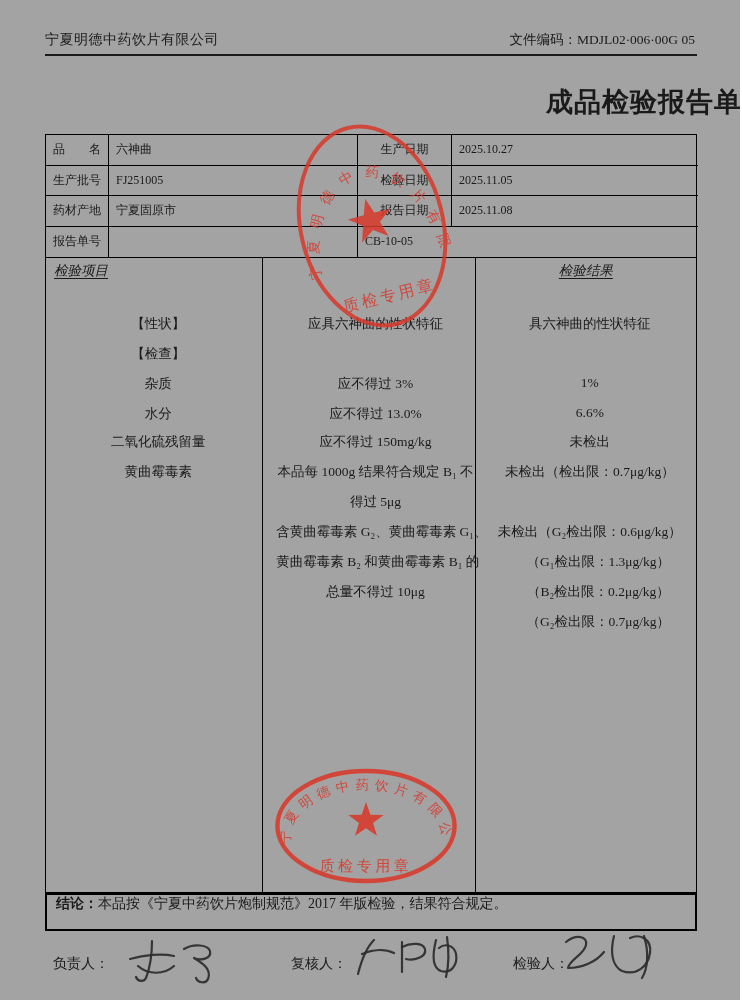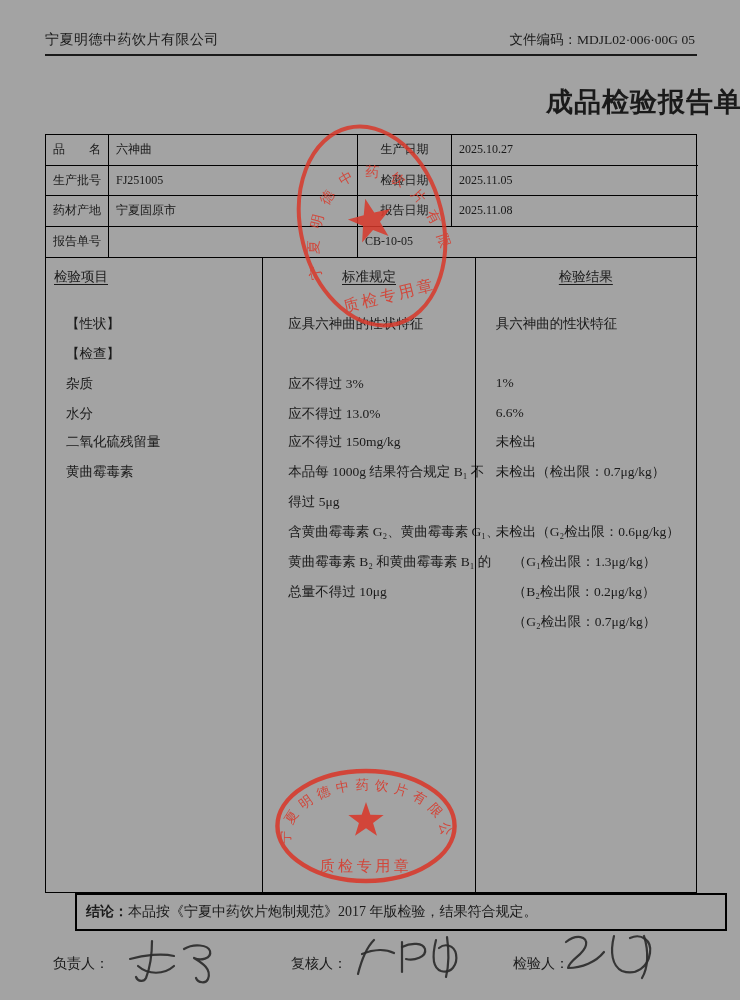--- a/index.html
+++ b/index.html
@@ -20,33 +20,33 @@
   .icell.last-c{border-right:none;}
   .icell.last-r{border-bottom:none;}
   .icell.center{justify-content:center;padding-left:0;}
   .icell.merged{grid-column:3/5;border-right:none;}
   
   .mtable{left:45px;top:257px;width:652px;height:636px;border:1px solid #000;display:flex;box-sizing:border-box;}
   .mcol{position:relative;height:100%;box-sizing:border-box;font-size:13.5px;}
   .mcol.c1{width:217px;}
   .mcol.c2{width:213px;border-left:1px solid #000;}
   .mcol.c3{width:222px;border-left:1px solid #000;}
-  .mhead{position:absolute;top:10px;text-decoration:underline;text-underline-offset:3px;white-space:nowrap;}
+  .mhead{position:absolute;top:4px;text-decoration:underline;text-underline-offset:3px;white-space:nowrap;font-style:italic;}
   .mhead.left{left:8px;}
   .mhead.ctr{left:0;width:100%;text-align:center;}
-  .tl{position:absolute;left:12px;width:100%;padding-left:8px;box-sizing:border-box;white-space:nowrap;}
+  .tl{position:absolute;left:0;width:100%;padding-left:8px;box-sizing:border-box;white-space:nowrap;text-align:center;}
   .c2 .tl{padding-left:13px;}
   .c3 .tl.indent{padding-left:25px;}
   
   .stamp-bottom{left:268px;top:764px;opacity:.88;}
   .stamp-top{left:294px;top:117px;opacity:.85;transform:rotate(-14deg);transform-origin:center;}
   .stamp svg{display:block;}
   
   .conclusion{left:45px;top:893px;width:652px;height:38px;border:2px solid #000;box-sizing:border-box;
-              display:flex;align-items:center;padding-left:9px;font-size:14px;white-space:nowrap;margin-left:30px;}
+              display:flex;padding-left:9px;font-size:14px;white-space:nowrap;}
   .conclusion .lbl{font-weight:bold;}
   
   .sig-label{font-size:14px;top:955px;}
   .sig-label.l1{left:53px;} .sig-label.l2{left:291px;} .sig-label.l3{left:513px;}
   .sigart{position:absolute;}
   .sig1{left:118px;top:933px;} .sig2{left:348px;top:930px;} .sig3{left:556px;top:926px;}
   .sigart path{stroke:#2b2b2b;stroke-width:2.2;fill:none;stroke-linecap:round;stroke-linejoin:round;opacity:.92;}
   .stamp-red{fill:#d9392b;}
   .stamp-stroke{stroke:#d9392b;}
 </style>
@@ -86,21 +86,20 @@
     <div class="mcol c1">
       <div class="mhead left">检验项目</div>
       <div class="tl" style="top:57px">【性状】</div>
       <div class="tl" style="top:87px">【检查】</div>
       <div class="tl" style="top:117px">杂质</div>
       <div class="tl" style="top:147px">水分</div>
       <div class="tl" style="top:175px">二氧化硫残留量</div>
       <div class="tl" style="top:205px">黄曲霉毒素</div>
     </div>
     <div class="mcol c2">
-      <div class="mhead ctr">标准规定</div>
       <div class="tl" style="top:57px">应具六神曲的性状特征</div>
       <div class="tl" style="top:117px">应不得过 3%</div>
       <div class="tl" style="top:147px">应不得过 13.0%</div>
       <div class="tl" style="top:175px">应不得过 150mg/kg</div>
       <div class="tl" style="top:205px">本品每 1000g 结果符合规定 B₁ 不</div>
       <div class="tl" style="top:235px">得过 5μg</div>
       <div class="tl" style="top:265px">含黄曲霉毒素 G₂、黄曲霉毒素 G₁、</div>
       <div class="tl" style="top:295px">黄曲霉毒素 B₂ 和黄曲霉毒素 B₁ 的</div>
       <div class="tl" style="top:325px">总量不得过 10μg</div>
     </div>

